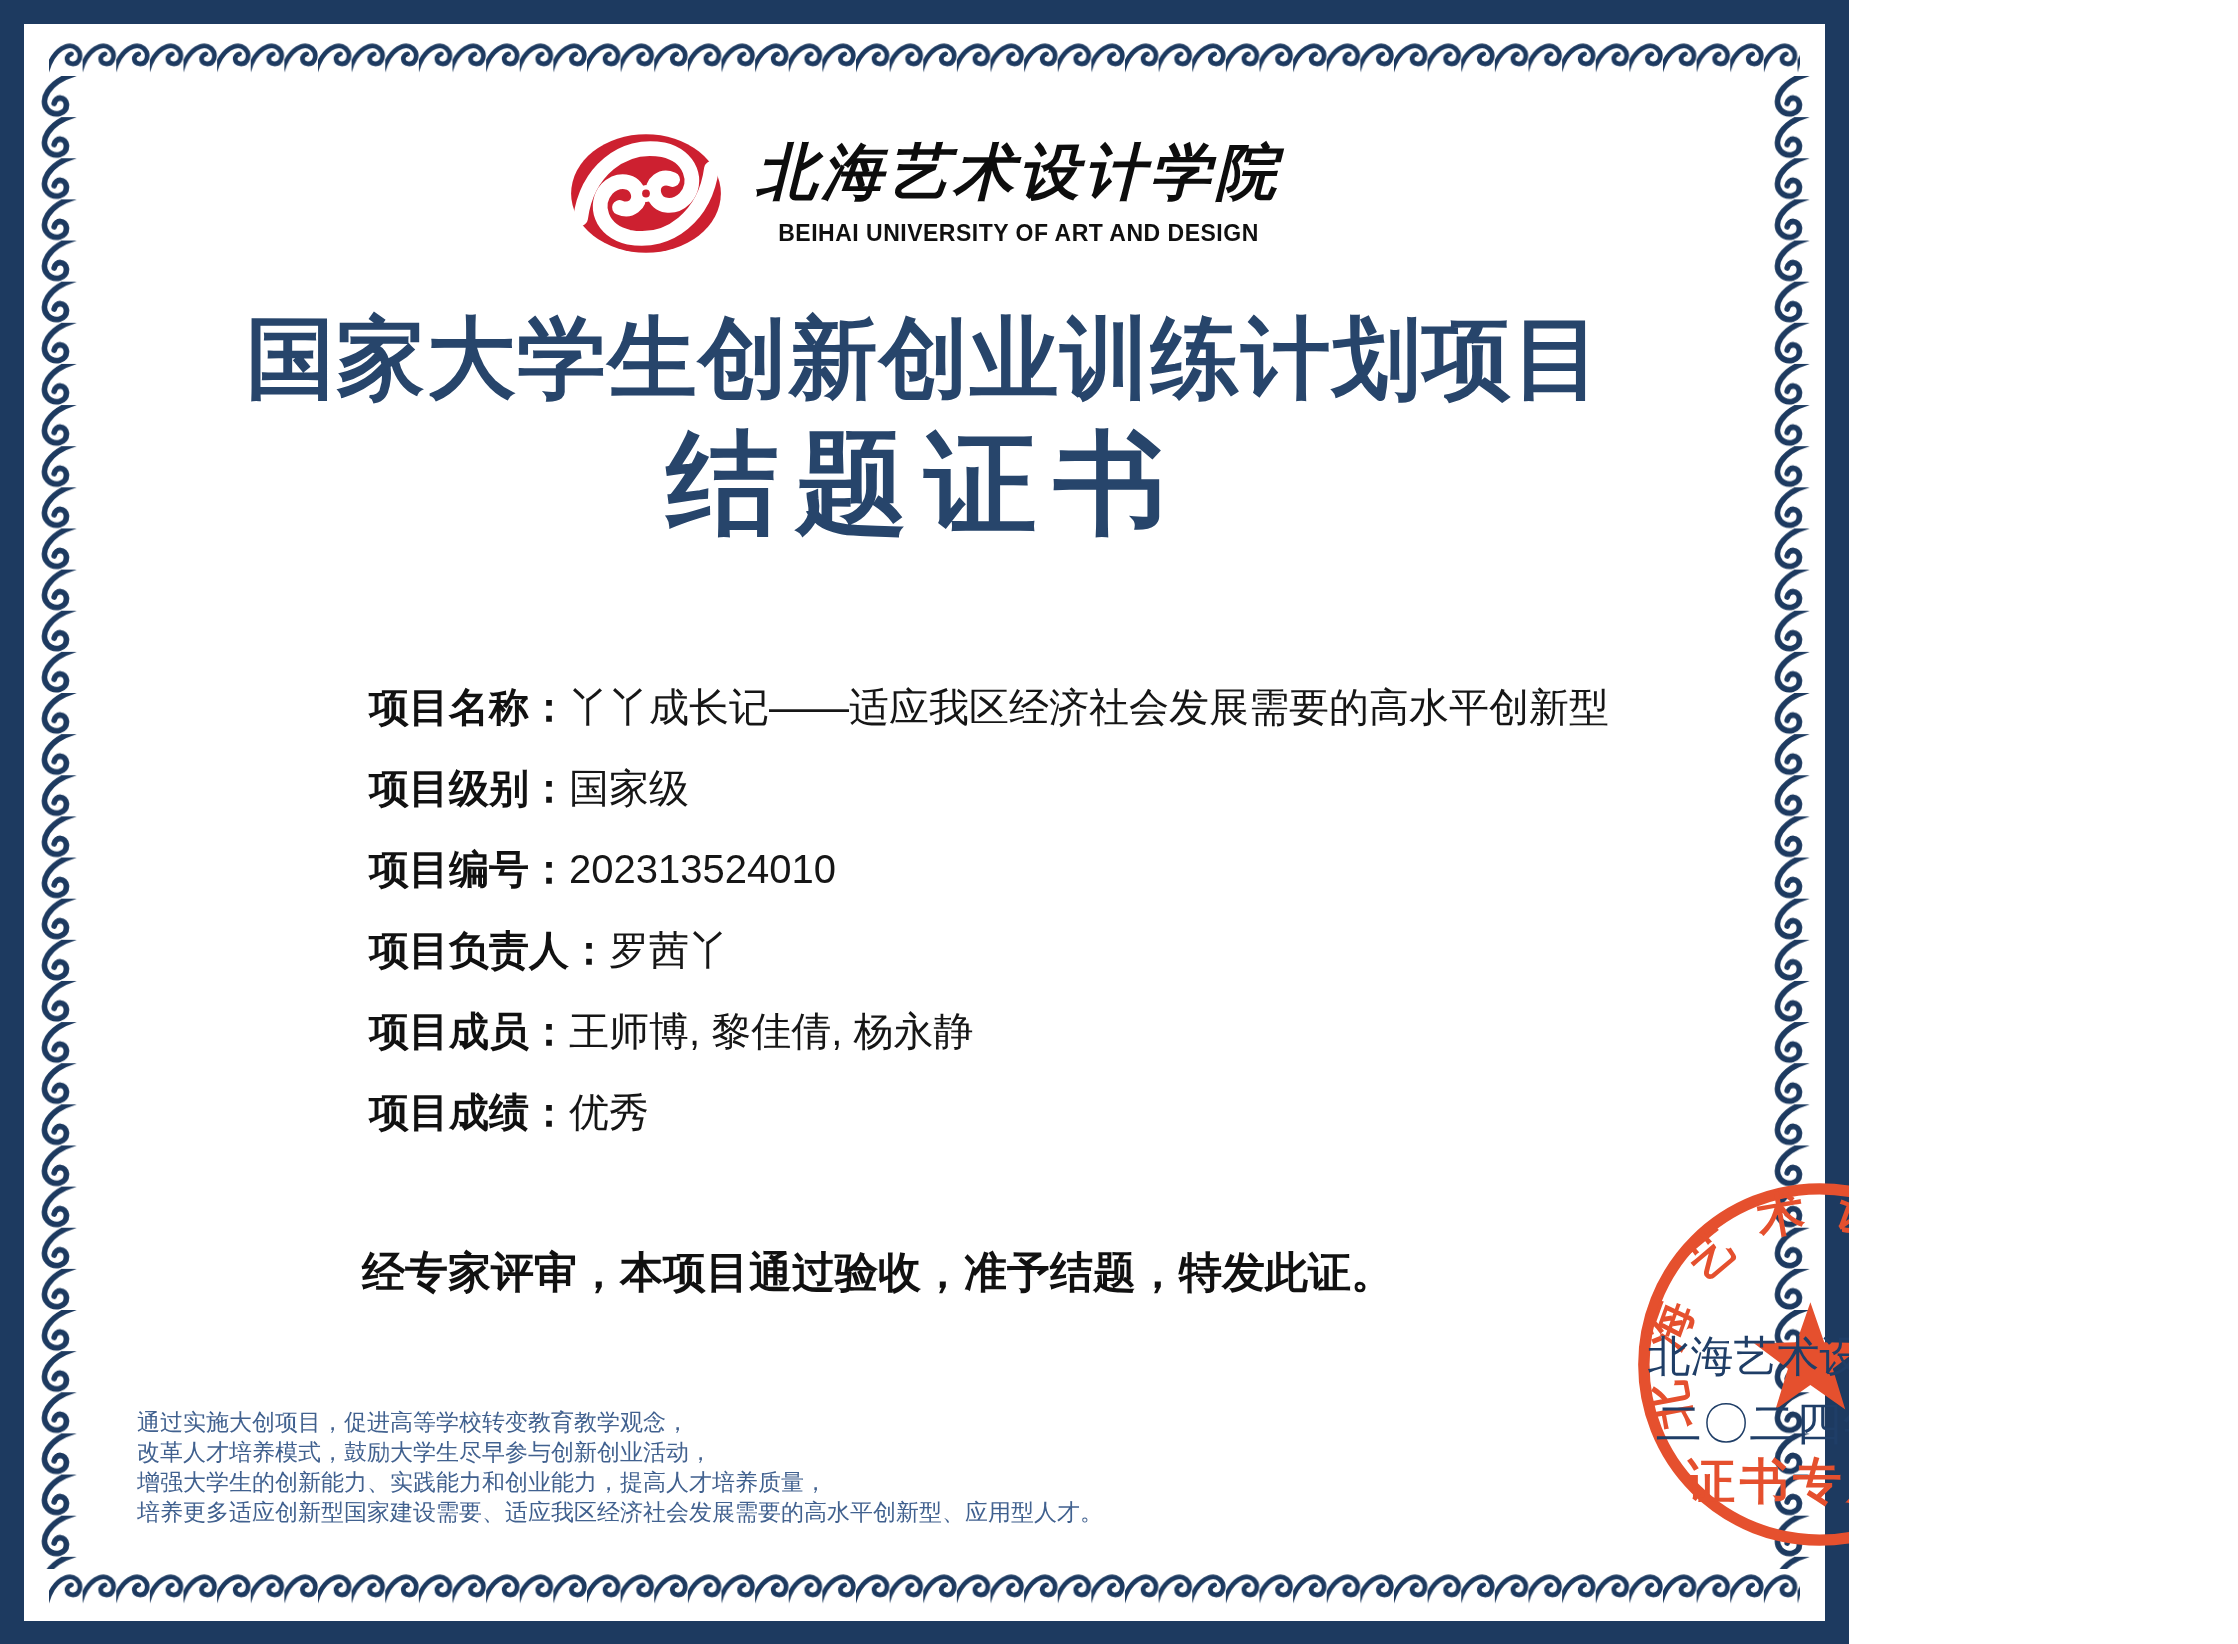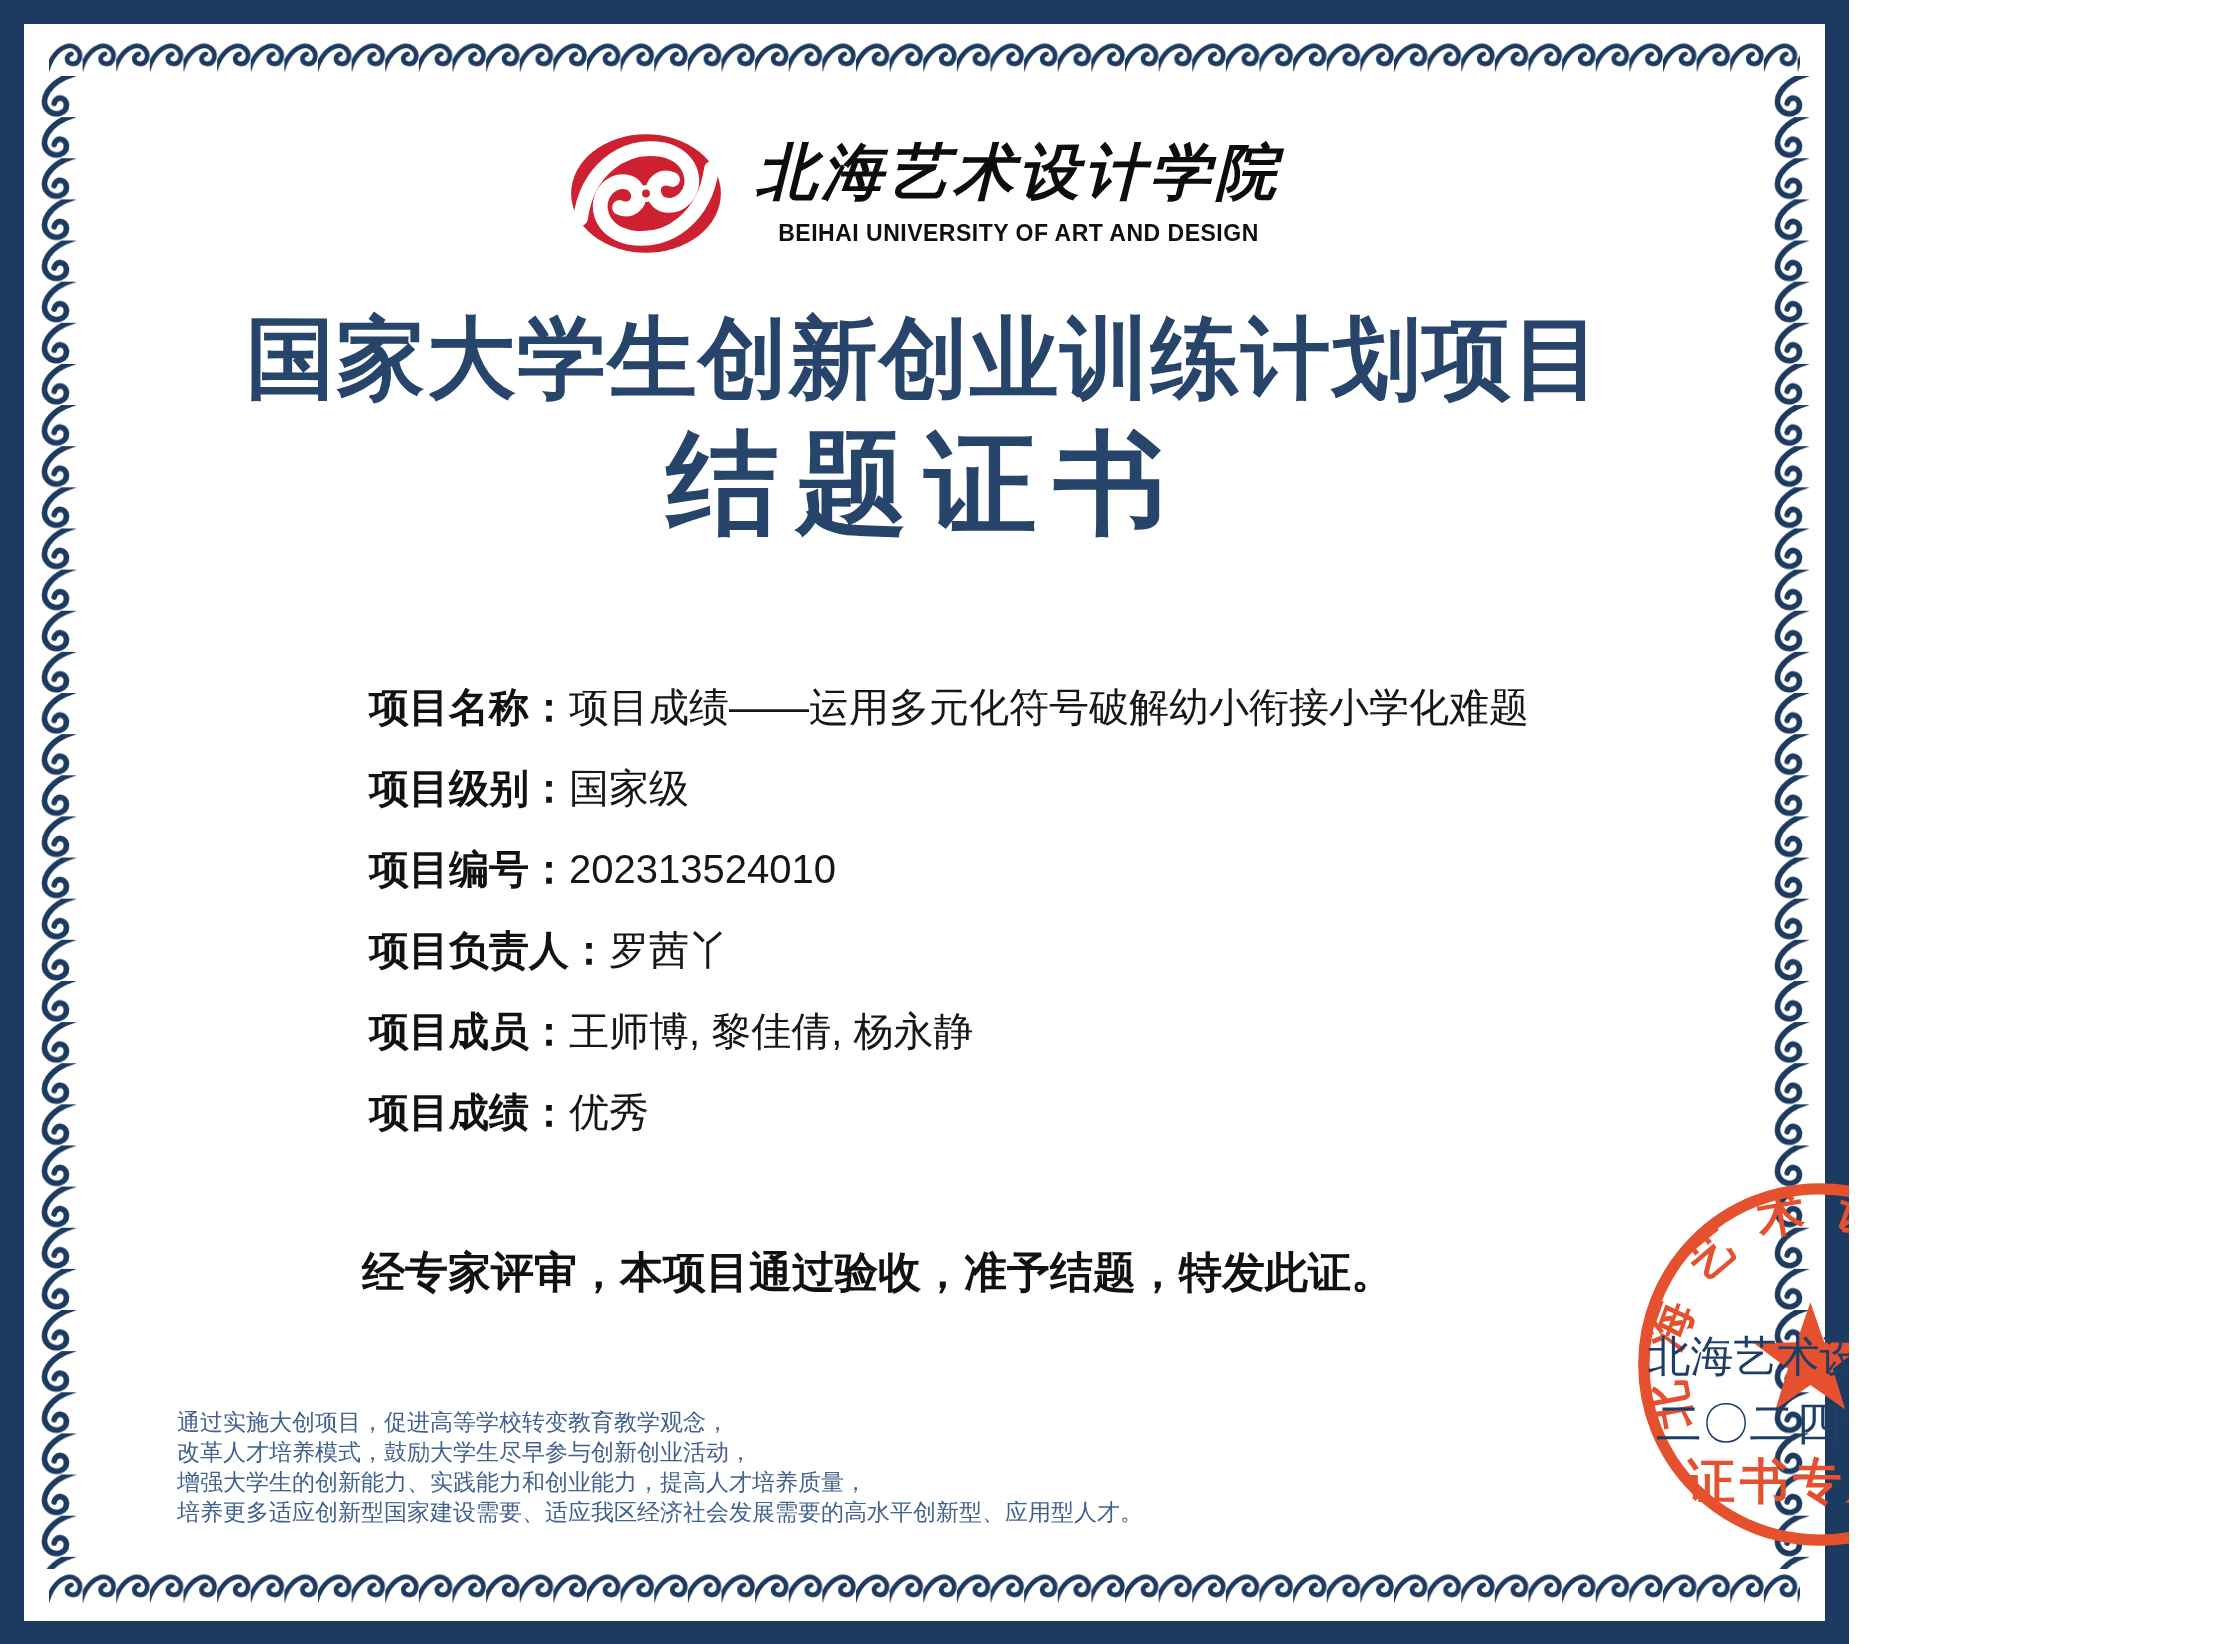--- a/index.html
+++ b/index.html
@@ -51,21 +51,21 @@
   .field-value{font-weight:400; color:#161616;}
 
   .statement{
     position:absolute; left:362px; top:1244px;
     font-size:43px; font-weight:700; color:#111111; white-space:nowrap;
   }
 
   .footnote{
     position:absolute; left:137px; top:1408px;
     font-family:"Liberation Serif","DejaVu Serif",serif;
-    font-size:23px; line-height:30px; font-weight:500; color:#41618f; white-space:nowrap;margin-left:40px;
+    font-size:23px; line-height:30px; font-weight:500; color:#41618f; white-space:nowrap;
   }
 
   .stamp{position:absolute; left:1637px; top:1182px; width:365px; height:365px;}
   .issuer-line{
     position:absolute; left:1637px; width:365px; top:1328px; text-align:center;
     font-size:43px; font-weight:500; color:#1f3e67; white-space:nowrap;
   }
   .date-line{
     position:absolute; left:1637px; width:365px; top:1393px; text-align:center;
     font-size:46px; font-weight:500; color:#1f3e67; white-space:nowrap; letter-spacing:0.8px;
@@ -135,21 +135,21 @@
       <div class="logo-en">BEIHAI UNIVERSITY OF ART AND DESIGN</div>
     </div>
   </div>
 
   <div class="title-program">国家大学生创新创业训练计划项目</div>
 
   <div class="title-cert">结题证书</div>
 
   <div class="fields">
     <div class="field-row">
-      <span class="field-label">项目名称：</span><span class="field-value">项目成绩——运用多元化符号破解幼小衔接小学化难题</span>
+      <span class="field-label">项目名称：</span><span class="field-value">丫丫成长记——适应我区经济社会发展需要的高水平创新型</span>
     </div>
     <div class="field-row">
       <span class="field-label">项目级别：</span><span class="field-value">国家级</span>
     </div>
     <div class="field-row">
       <span class="field-label">项目编号：</span><span class="field-value">202313524010</span>
     </div>
     <div class="field-row">
       <span class="field-label">项目负责人：</span><span class="field-value">罗茜丫</span>
     </div>

